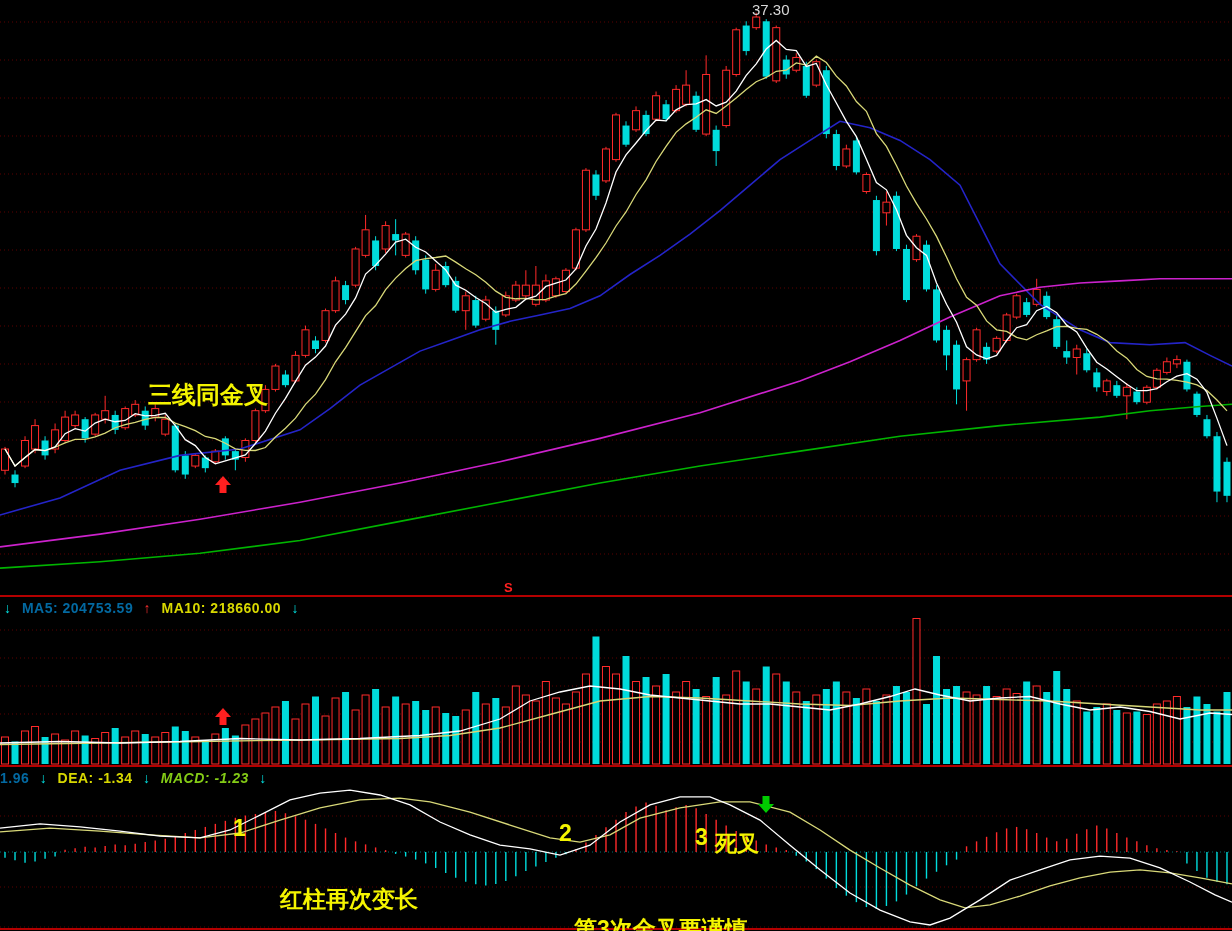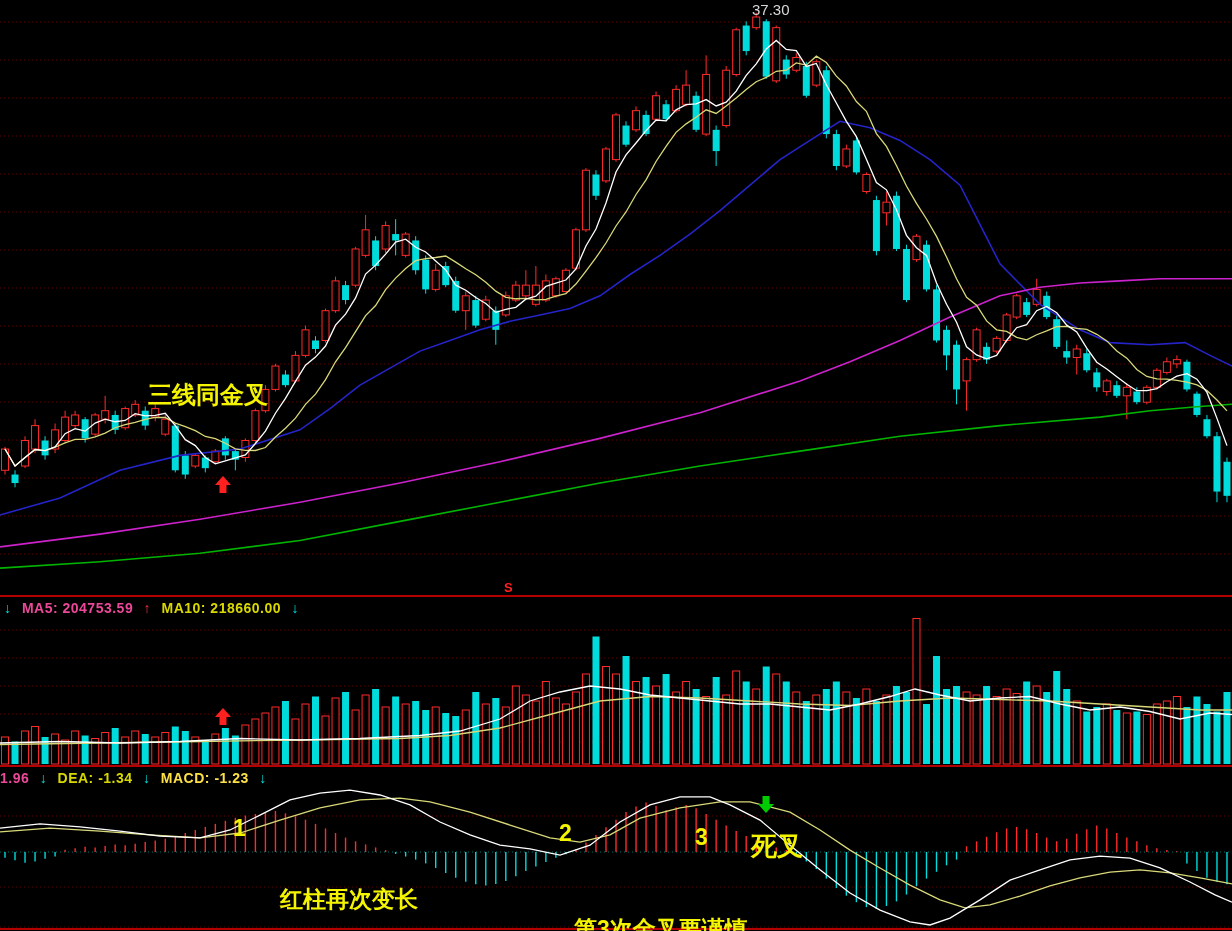--- a/index.html
+++ b/index.html
@@ -6,23 +6,23 @@
   #stage{position:relative;width:1232px;height:931px;background:#000;overflow:hidden;
          font-family:"Liberation Sans", sans-serif;}
   #chart-svg{position:absolute;left:0;top:0;}
   .ann{position:absolute;white-space:nowrap;line-height:1;}
   .yellow{color:#f4f400;font-weight:bold;margin-top:16px;}
   .pricelbl{color:#d8d8d8;font-size:15px;}
   .hdr{position:absolute;font-size:14px;font-weight:bold;letter-spacing:0.5px;}
   .hdr span{margin-right:6px;}
   .c-cyan{color:#00e0e0;}
   .c-red{color:#ff3030;}
-  .c-white{color:#ec4899;text-align:right;}
+  .c-white{color:#0369a1;text-align:right;}
   .c-yel{color:#d8d800;}
-  .c-mag{color:#fde047;}
+  .c-mag{color:#84cc16;font-style:italic;}
   .smark{position:absolute;color:#ff2020;font-size:13px;font-weight:bold;}
 </style>
 </head>
 <body>
 
 <div id="stage">
   <svg id="chart-svg" width="1232" height="931" viewBox="0 0 1232 931">
       <g>
         <line x1="0" x2="1232" y1="22" y2="22" stroke="#5c0000" stroke-width="1" stroke-dasharray="1 3"></line>
         <line x1="0" x2="1232" y1="60" y2="60" stroke="#5c0000" stroke-width="1" stroke-dasharray="1 3"></line>
@@ -589,16 +589,16 @@
     <span class="c-cyan">↓</span>
     <span class="c-yel">DEA: -1.34</span>
     <span class="c-cyan">↓</span>
     <span class="c-mag">MACD: -1.23</span>
     <span class="c-cyan">↓</span>
   </div>
 
   <div class="ann yellow" style="left:233px;top:801px;font-size:23px;">1</div>
   <div class="ann yellow" style="left:559px;top:806px;font-size:23px;">2</div>
   <div class="ann yellow" style="left:695px;top:810px;font-size:23px;">3</div>
-  <div class="ann yellow" style="left:751px;top:817px;font-size:26px;text-align:right;">死叉</div>
+  <div class="ann yellow" style="left:715px;top:817px;font-size:22px;text-align:right;">死叉</div>
   <div class="ann yellow" style="left:280px;top:872px;font-size:23px;">红柱再次变长</div>
   <div class="ann yellow" style="left:574px;top:902px;font-size:23px;">第3次金叉要谨慎</div>
 </div>
 
 </body></html>

